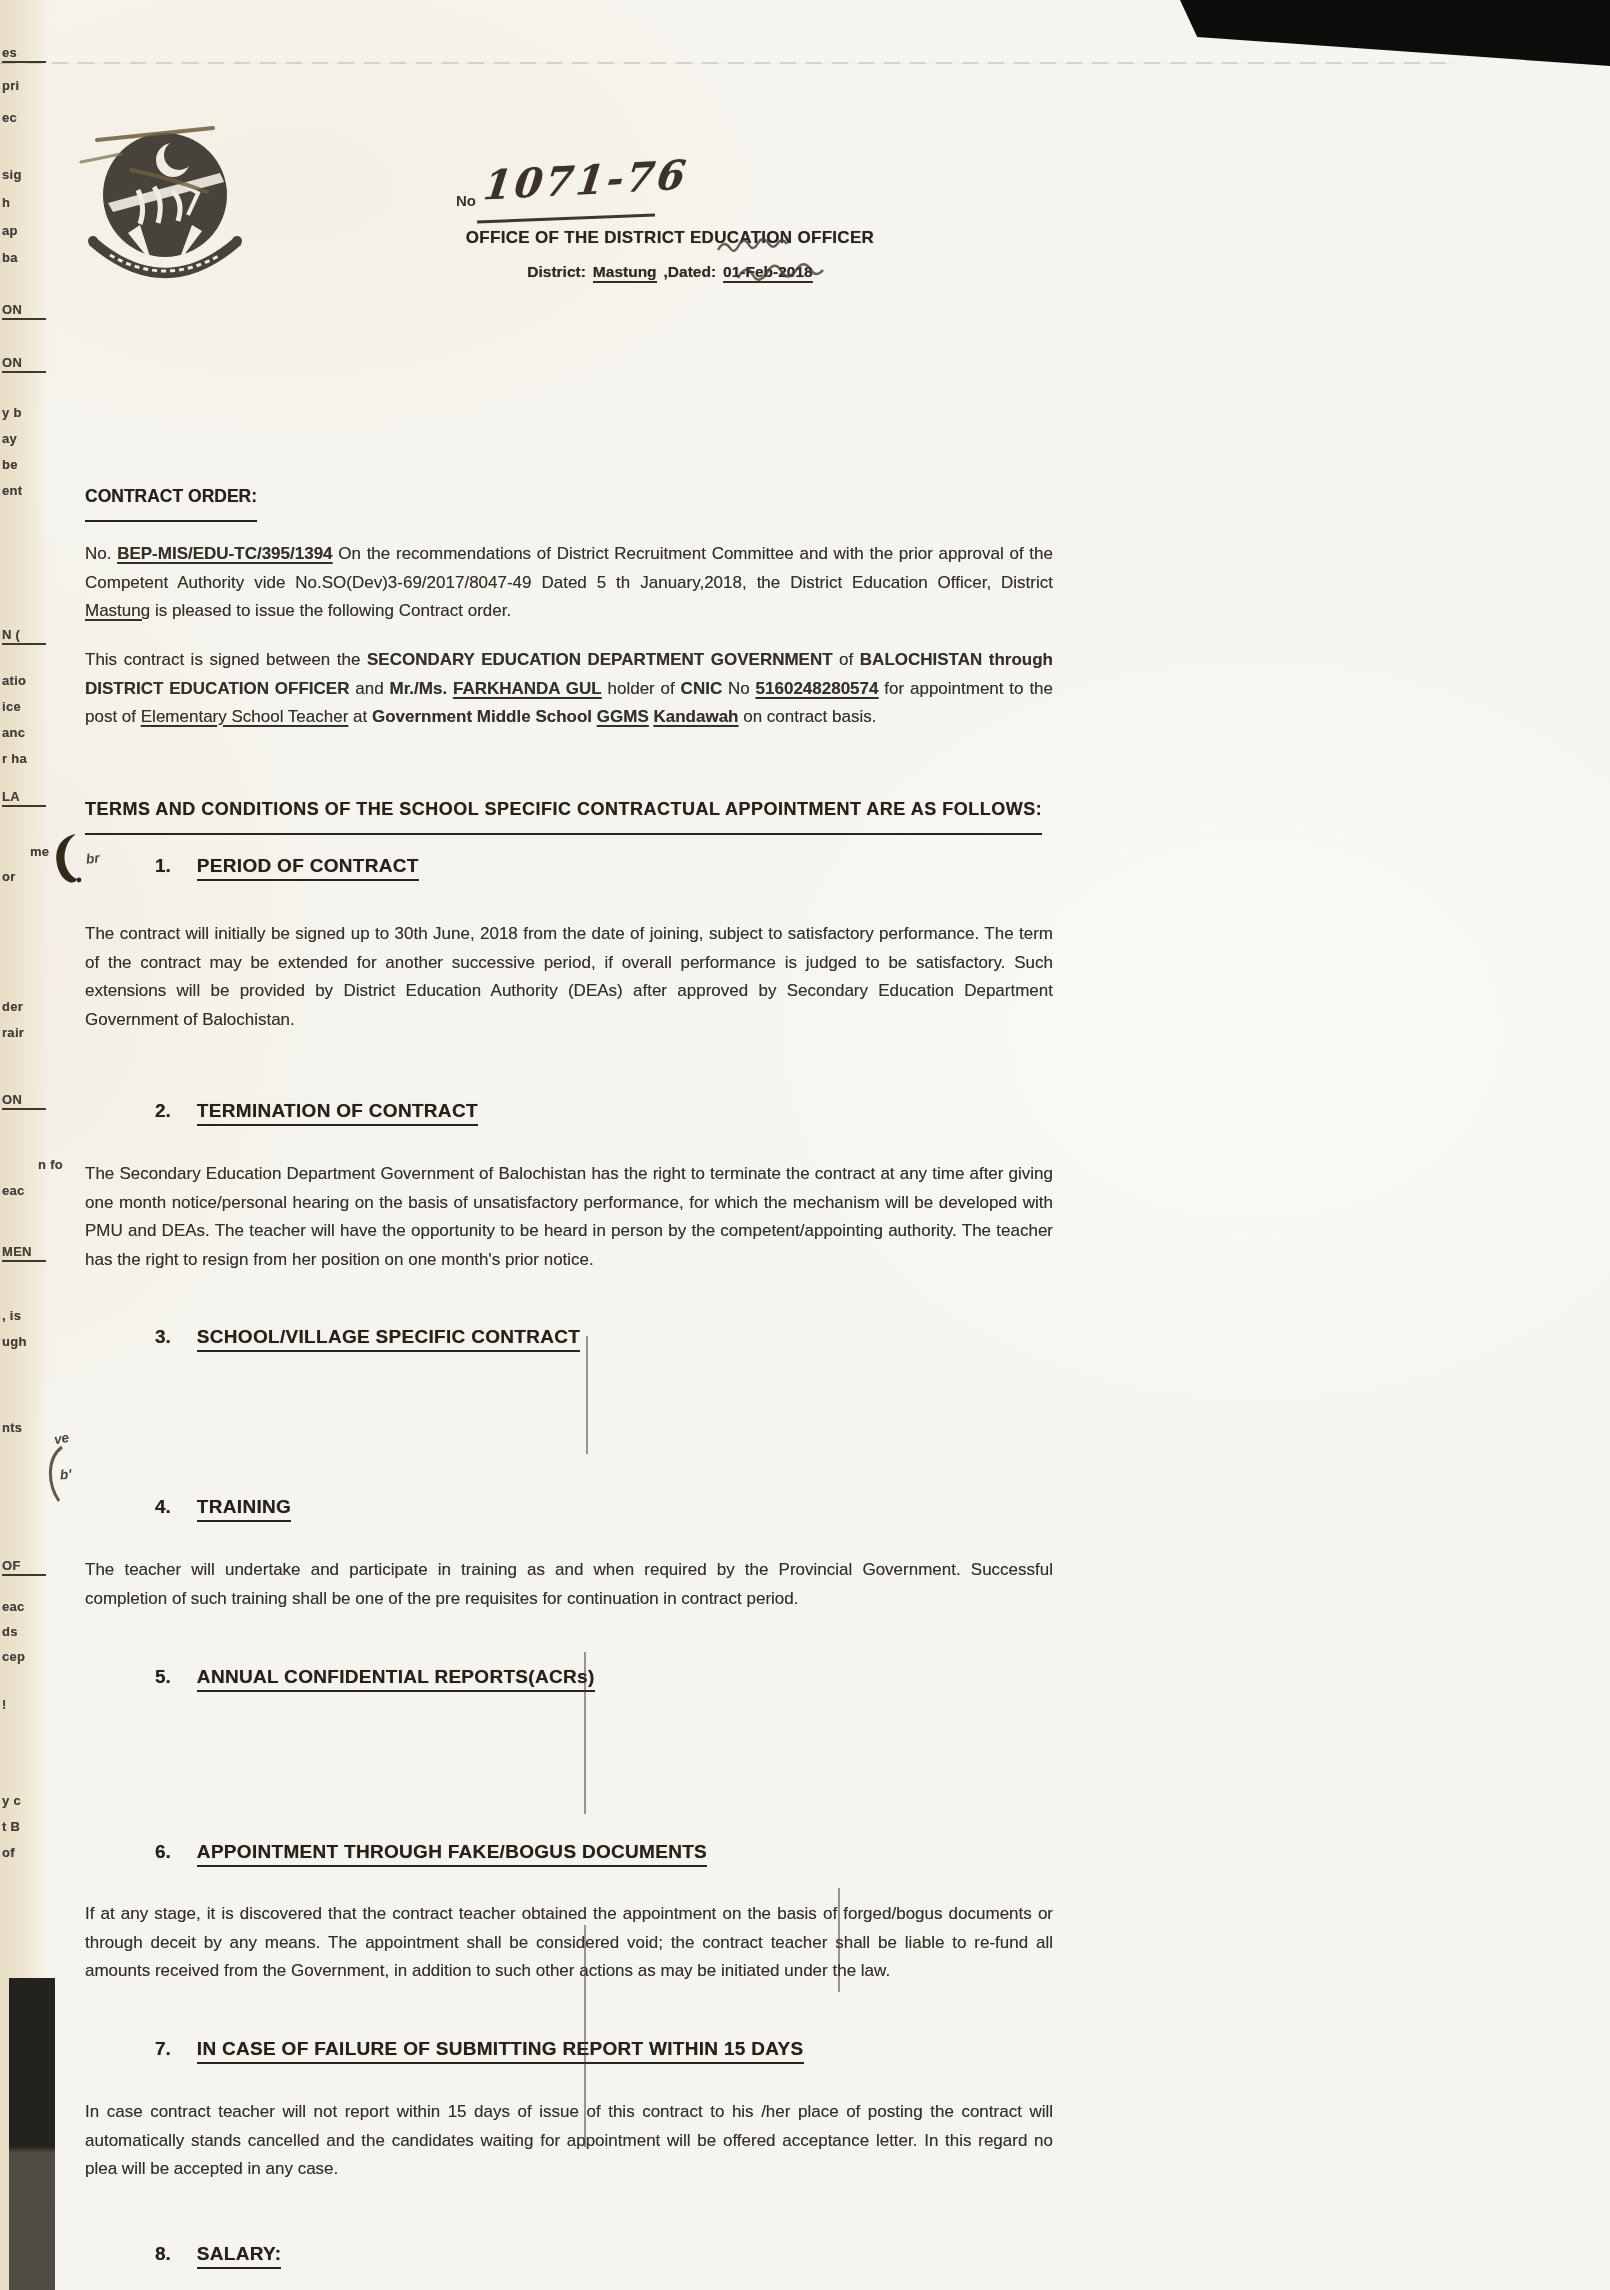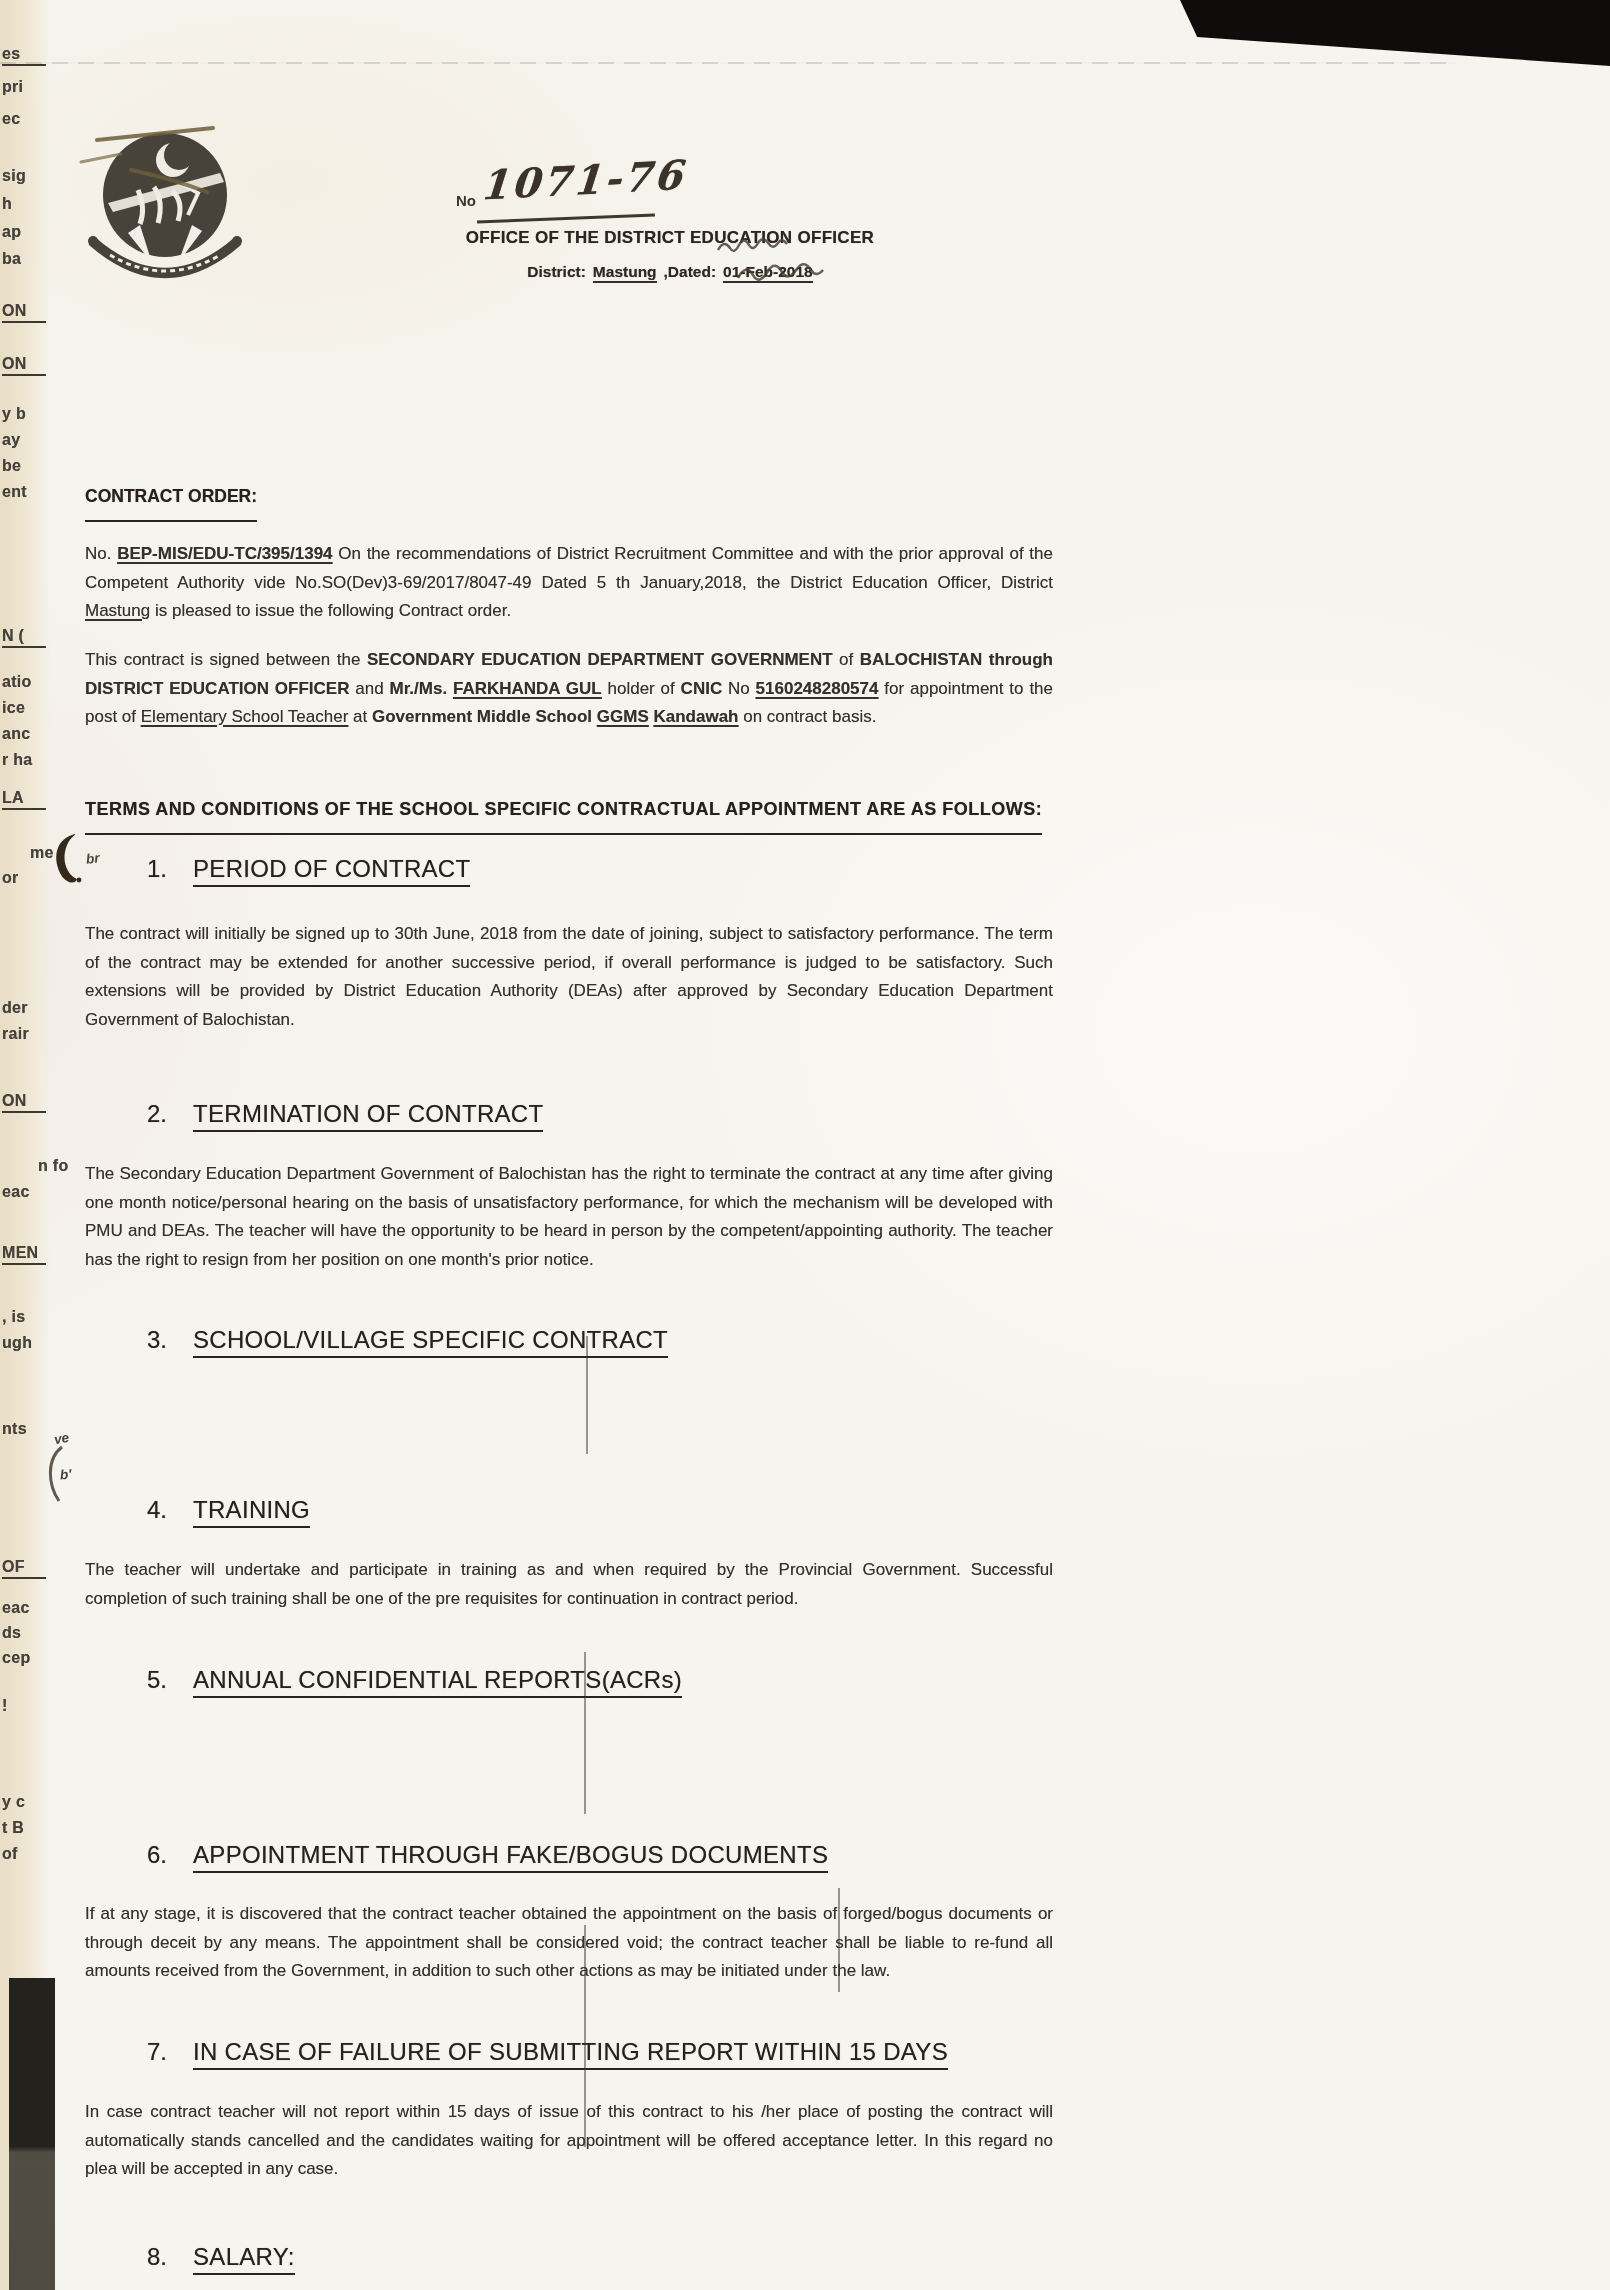--- a/index.html
+++ b/index.html
@@ -12,21 +12,21 @@
       #f6f4ee;}
   .edge-strip{position:absolute;left:0;top:0;width:50px;height:100%;
     background:linear-gradient(90deg,#e8ddc5 0%,#efe7d3 55%,rgba(246,244,238,0) 100%);}
   .topline{position:absolute;left:0;top:62px;width:1455px;height:2px;opacity:.45;
     background:repeating-linear-gradient(90deg,rgba(120,115,105,.55) 0 16px,rgba(120,115,105,.08) 16px 26px);}
   .corner-black{position:absolute;left:1180px;top:0;width:430px;height:66px;background:#0e0d0b;
     clip-path:polygon(0 0,100% 0,100% 100%,4% 56%);}
   .bottom-bar{position:absolute;left:9px;top:1978px;width:46px;height:312px;
     background:linear-gradient(180deg,#24221d 0%,#24221d 54%,#514d44 56%,#4f4b42 100%);}
   
-  #edge-fragments span{position:absolute;left:2px;width:44px;font-weight:bold;font-size:16px;
+  #edge-fragments span{position:absolute;left:2px;width:44px;font-weight:bold;font-size:13px;
     color:#44413b;letter-spacing:.3px;text-shadow:0 0 .6px rgba(60,56,50,.6);}
   #edge-fragments span.fu{border-bottom:2.5px solid #3c3932;padding-bottom:1px;}
   
   .logo{position:absolute;left:80px;top:115px;width:170px;height:190px;filter:blur(.4px);}
   .pen-marks{position:absolute;left:75px;top:118px;width:210px;height:85px;}
   .hdr-no-label{position:absolute;left:456px;top:192px;font-size:15px;font-weight:bold;color:#3a352c;}
   .hand{position:absolute;left:484px;top:156px;font-family:"DejaVu Serif",serif;font-style:italic;
     font-weight:bold;font-size:40px;letter-spacing:3px;color:#3b332a;
     transform:rotate(-3deg) skewX(-10deg);text-shadow:0 0 .7px rgba(59,51,42,.7);}
   .hand-underline{position:absolute;left:477px;top:217px;width:178px;height:3px;background:#3e372d;
@@ -38,21 +38,21 @@
   .hdr-district .sp{margin-right:7px;}
   .u2{border-bottom:2.3px solid #332f28;padding-bottom:1px;}
   .scribble{position:absolute;left:700px;top:234px;width:195px;height:64px;z-index:3;}
   
   .para{position:absolute;left:85px;width:968px;margin:0;font-size:17px;line-height:28.5px;
     text-align:justify;color:#34302a;text-shadow:0 0 .6px rgba(52,48,42,.5);}
   .co-head,.terms-head{position:absolute;left:85px;font-size:17.5px;font-weight:bold;color:#26221b;
     text-shadow:0 0 .7px rgba(40,36,30,.55);}
   .terms-head{font-size:18px;letter-spacing:.5px;}
   .u3{border-bottom:2.6px solid #29251e;padding-bottom:14px;}
-  .sec-head{position:absolute;left:85px;font-size:24px;font-weight:normal;color:#26221b;
+  .sec-head{position:absolute;left:93px;font-size:19px;font-weight:bold;color:#26221b;
     text-shadow:0 0 .7px rgba(40,36,30,.55);}
   .sec-head .num{display:inline-block;margin-left:62px;margin-right:26px;}
   .sec-title{border-bottom:2.6px solid #29251e;padding-bottom:3px;letter-spacing:.3px;}
   .b{font-weight:bold;}
   .u{text-decoration:underline;text-decoration-thickness:1.8px;text-underline-offset:3px;}
   
   .vline{position:absolute;width:2px;background:rgba(58,52,46,.5);}
   .blot{position:absolute;left:45px;top:828px;width:52px;height:62px;}
   .tailmark{position:absolute;left:40px;top:1443px;width:32px;height:62px;}
   #stray-marks span{position:absolute;font-style:italic;font-weight:bold;font-size:13.5px;color:#4a4438;}

